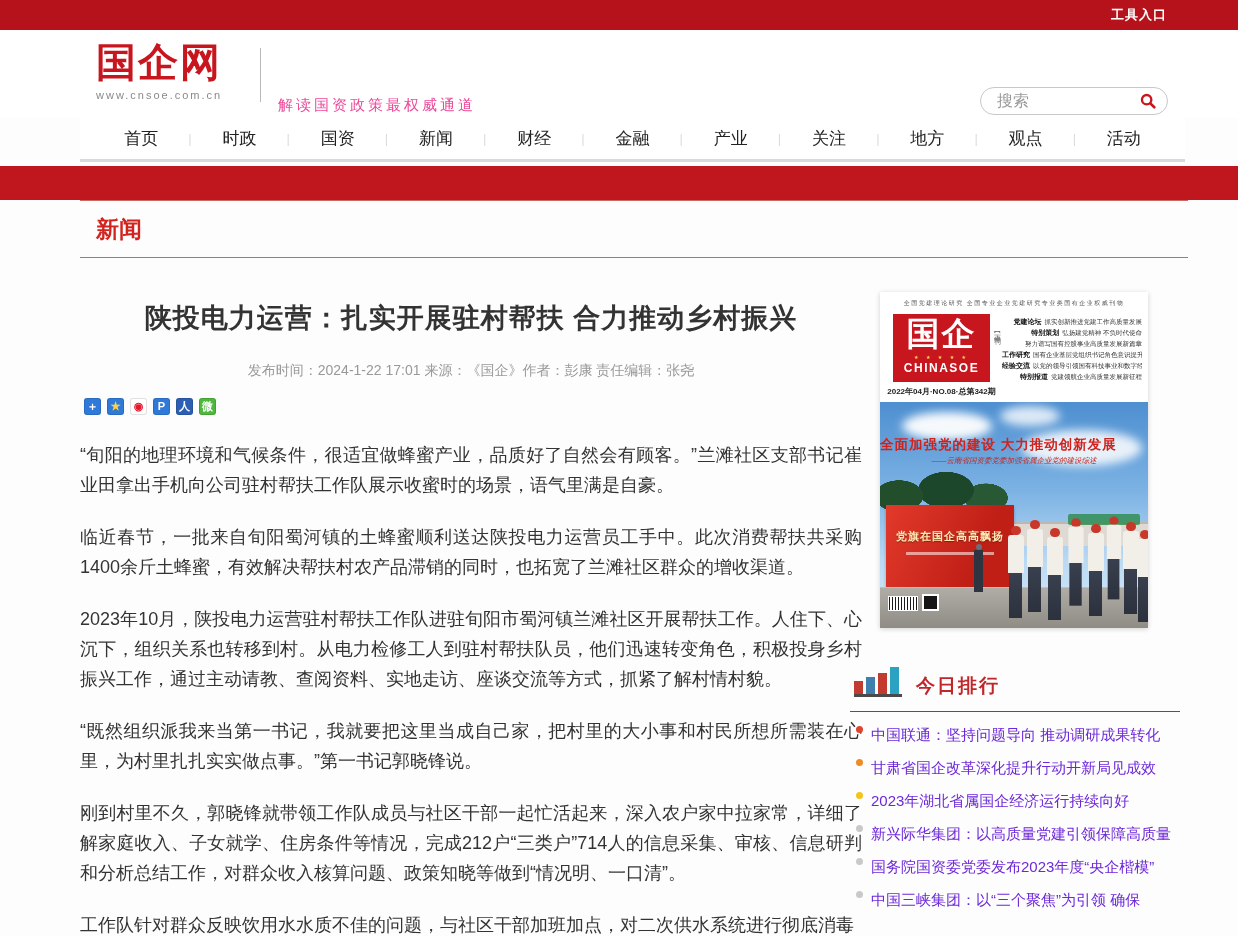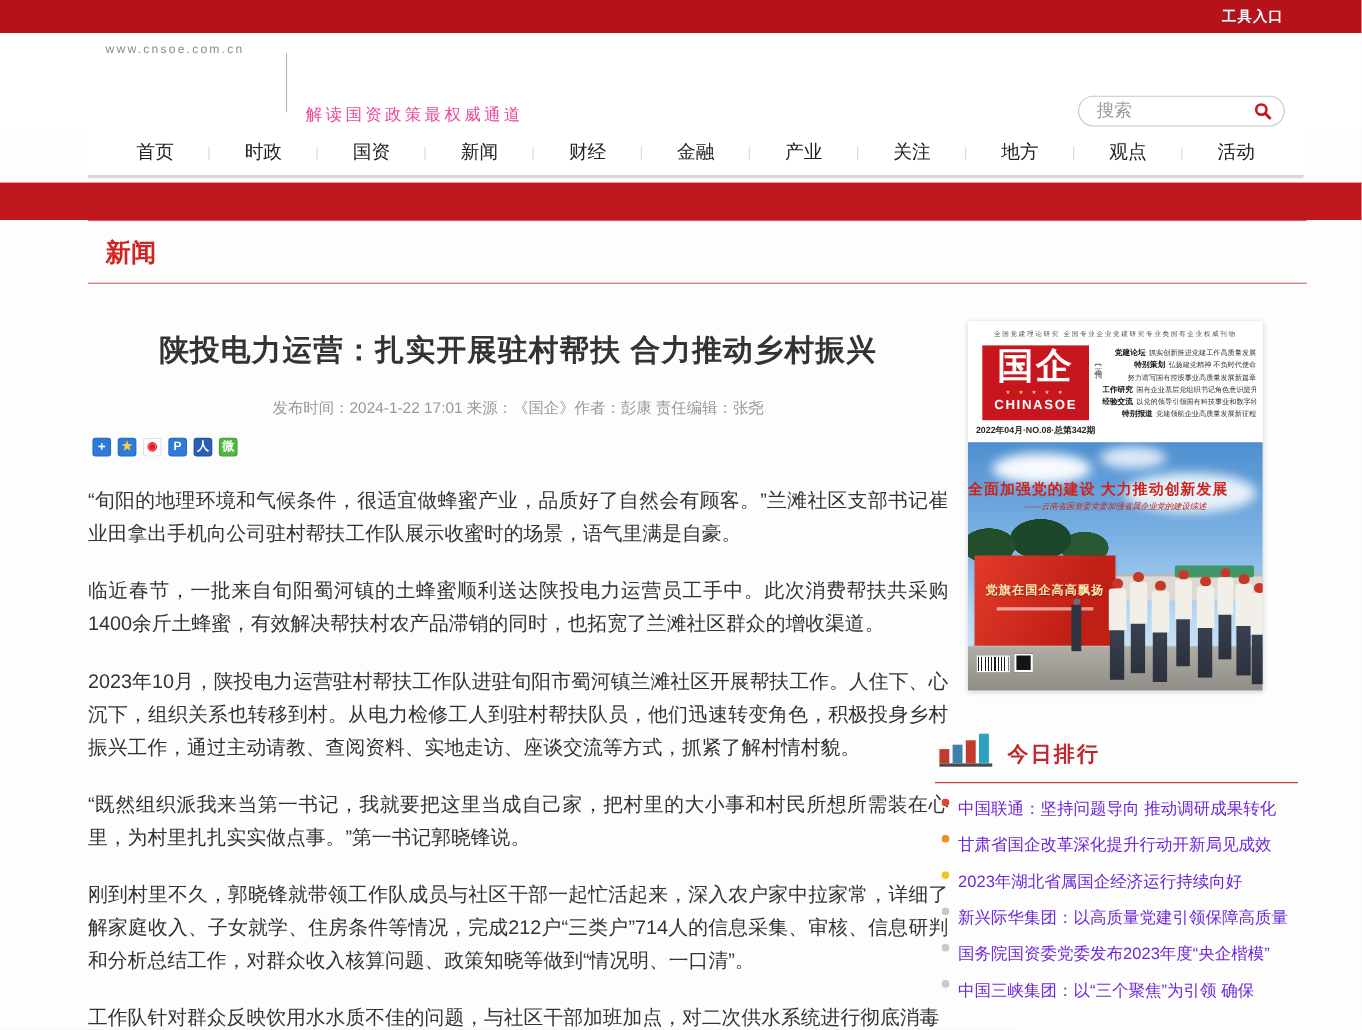--- a/index.html
+++ b/index.html
@@ -156,20 +156,21 @@
 <body>
 
 <div class="page">
 
   <div class="topbar">
     <span class="tools-entry">工具入口</span>
   </div>
 
   <header class="header">
     <div class="logo">
+      <div class="logo-text">国企网</div>
       <div class="logo-url">www.cnsoe.com.cn</div>
     </div>
     <div class="logo-divider"></div>
     <div class="taglines">
       <div>解读国资政策最权威通道</div>
       <div>传递财经资讯最及时窗口</div>
     </div>
     <div class="search">
       <input placeholder="搜索" style="">
       <span class="search-btn">

